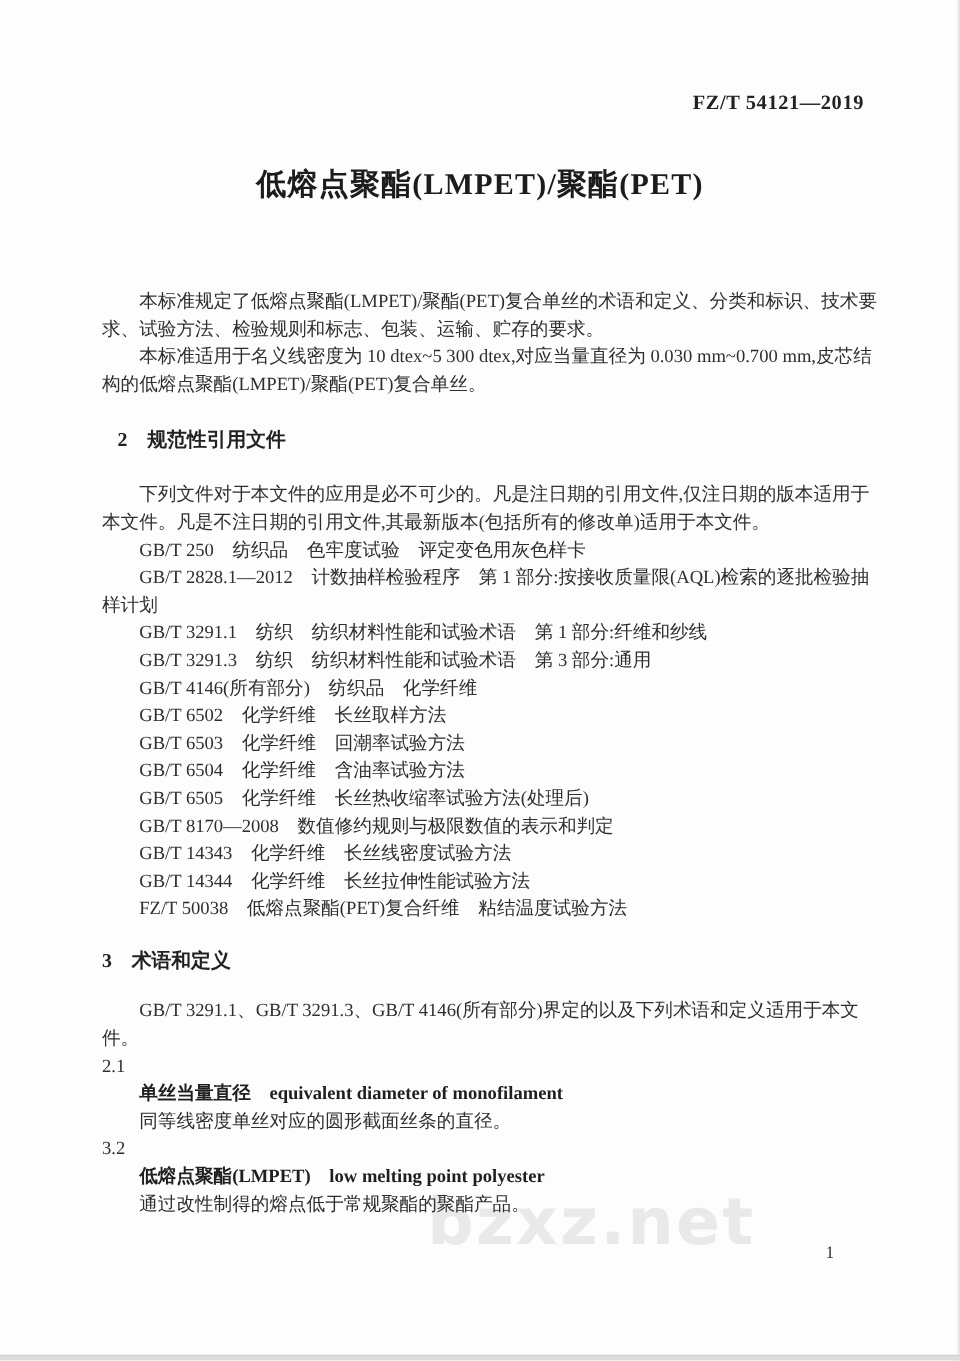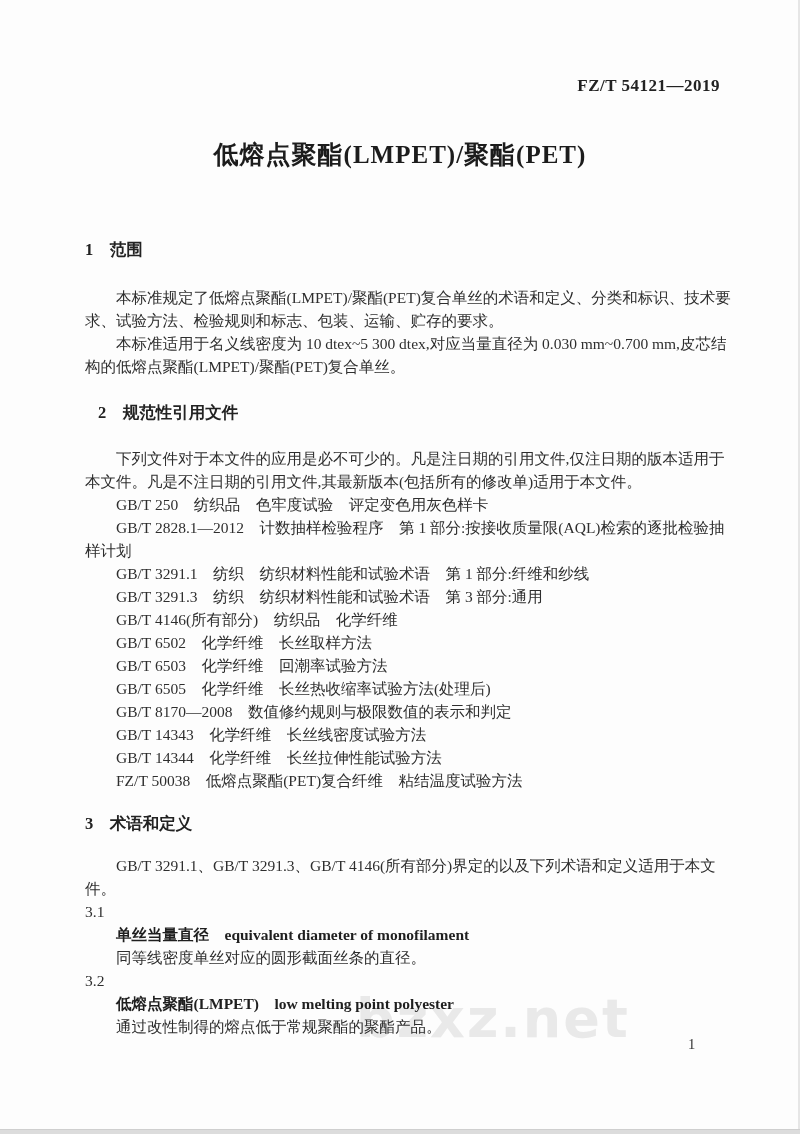--- a/index.html
+++ b/index.html
@@ -71,46 +71,46 @@
   <div class="watermark">bzxz.net</div>
 
   <div class="header-code">FZ/T 54121—2019</div>
 
   <h1 class="doc-title">
     <span class="title-line">低熔点聚酯(LMPET)/聚酯(PET)</span>
   </h1>
 
   <div class="content">
 
-    <h2 class="sec-heading h-scope">1　范围</h2>
     <p class="para">本标准规定了低熔点聚酯(LMPET)/聚酯(PET)复合单丝的术语和定义、分类和标识、技术要求、试验方法、检验规则和标志、包装、运输、贮存的要求。</p>
     <p class="para">本标准适用于名义线密度为 10 dtex~5 300 dtex,对应当量直径为 0.030 mm~0.700 mm,皮芯结构的低熔点聚酯(LMPET)/聚酯(PET)复合单丝。</p>
 
     <h2 class="sec-heading h-refs">2　规范性引用文件</h2>
     <p class="para">下列文件对于本文件的应用是必不可少的。凡是注日期的引用文件,仅注日期的版本适用于本文件。凡是不注日期的引用文件,其最新版本(包括所有的修改单)适用于本文件。</p>
     <div class="ref-list">
         <p class="para">GB/T 250　纺织品　色牢度试验　评定变色用灰色样卡</p>
         <p class="para">GB/T 2828.1—2012　计数抽样检验程序　第 1 部分:按接收质量限(AQL)检索的逐批检验抽样计划</p>
         <p class="para">GB/T 3291.1　纺织　纺织材料性能和试验术语　第 1 部分:纤维和纱线</p>
         <p class="para">GB/T 3291.3　纺织　纺织材料性能和试验术语　第 3 部分:通用</p>
         <p class="para">GB/T 4146(所有部分)　纺织品　化学纤维</p>
         <p class="para">GB/T 6502　化学纤维　长丝取样方法</p>
         <p class="para">GB/T 6503　化学纤维　回潮率试验方法</p>
+        <p class="para">GB/T 6504　化学纤维　含油率试验方法</p>
         <p class="para">GB/T 6505　化学纤维　长丝热收缩率试验方法(处理后)</p>
         <p class="para">GB/T 8170—2008　数值修约规则与极限数值的表示和判定</p>
         <p class="para">GB/T 14343　化学纤维　长丝线密度试验方法</p>
         <p class="para">GB/T 14344　化学纤维　长丝拉伸性能试验方法</p>
         <p class="para">FZ/T 50038　低熔点聚酯(PET)复合纤维　粘结温度试验方法</p>
       </div>
 
     <h2 class="sec-heading h-terms">3　术语和定义</h2>
     <p class="para">GB/T 3291.1、GB/T 3291.3、GB/T 4146(所有部分)界定的以及下列术语和定义适用于本文件。</p>
 
     <div class="term-block">
-      <p class="term-num">3.1</p>
+      <p class="term-num">2.1</p>
       <p class="term-line"><span>单丝当量直径</span><span class="term-en">equivalent diameter of monofilament</span></p>
       <p class="para">同等线密度单丝对应的圆形截面丝条的直径。</p>
     </div>
 
     <div class="term-block">
       <p class="term-num">3.2</p>
       <p class="term-line"><span>低熔点聚酯(LMPET)</span><span class="term-en">low melting point polyester</span></p>
       <p class="para">通过改性制得的熔点低于常规聚酯的聚酯产品。</p>
     </div>
 

